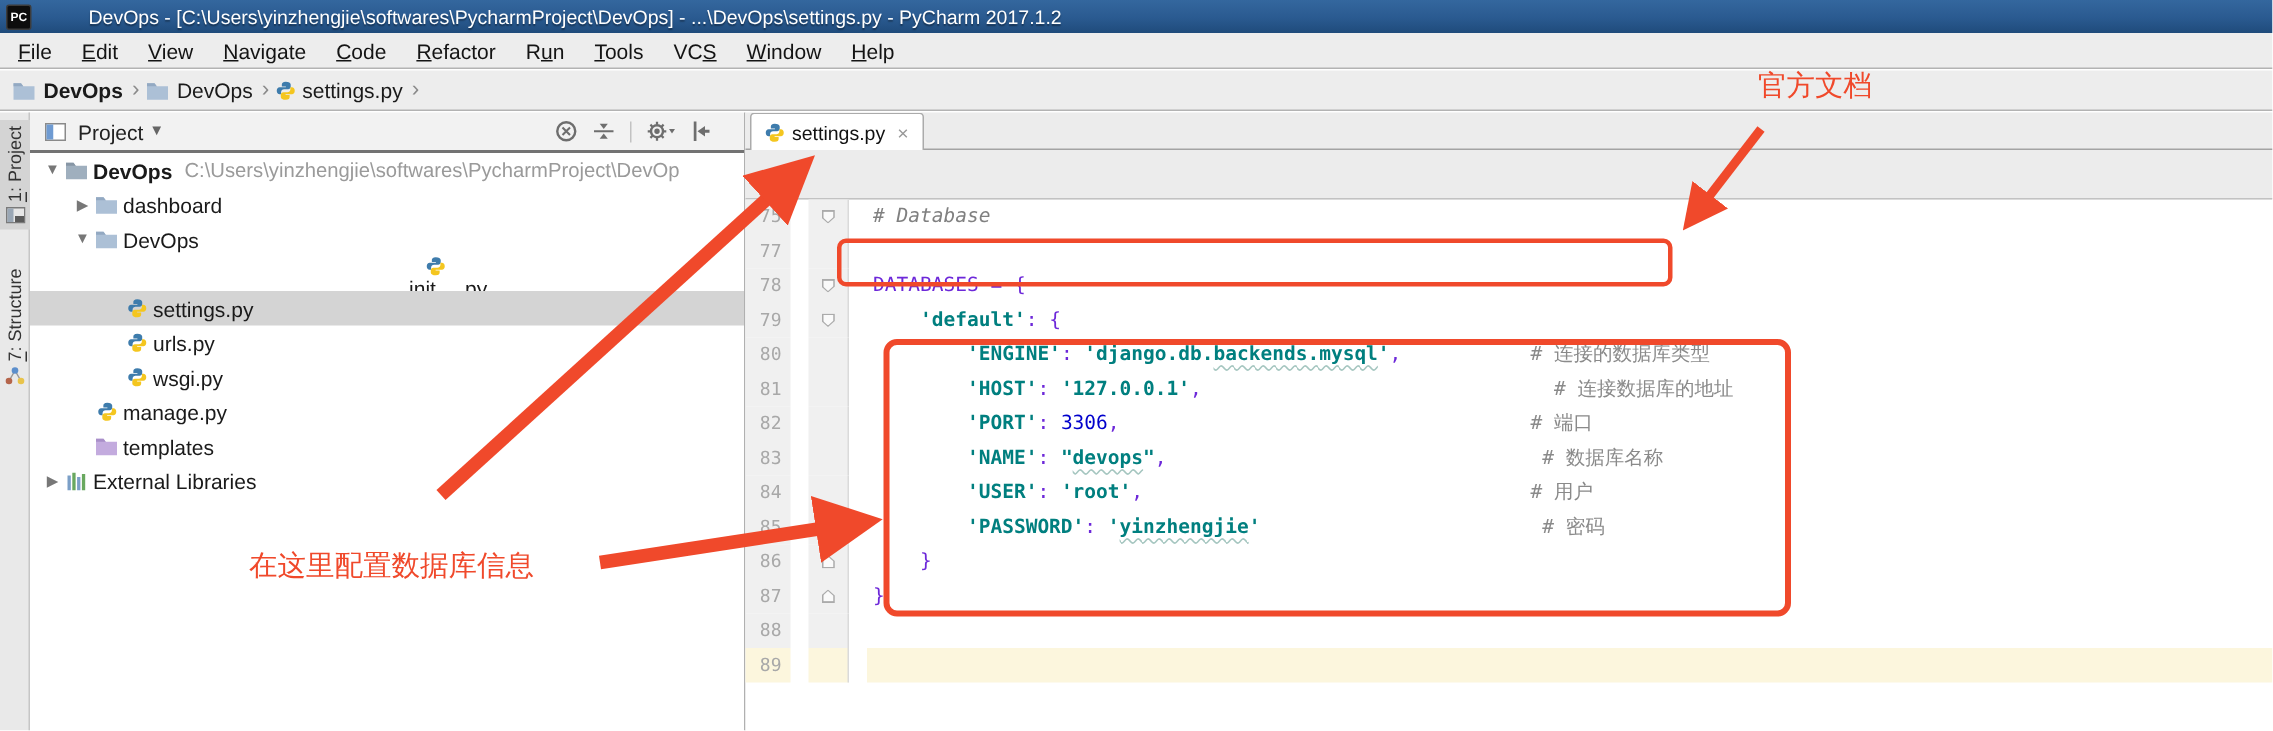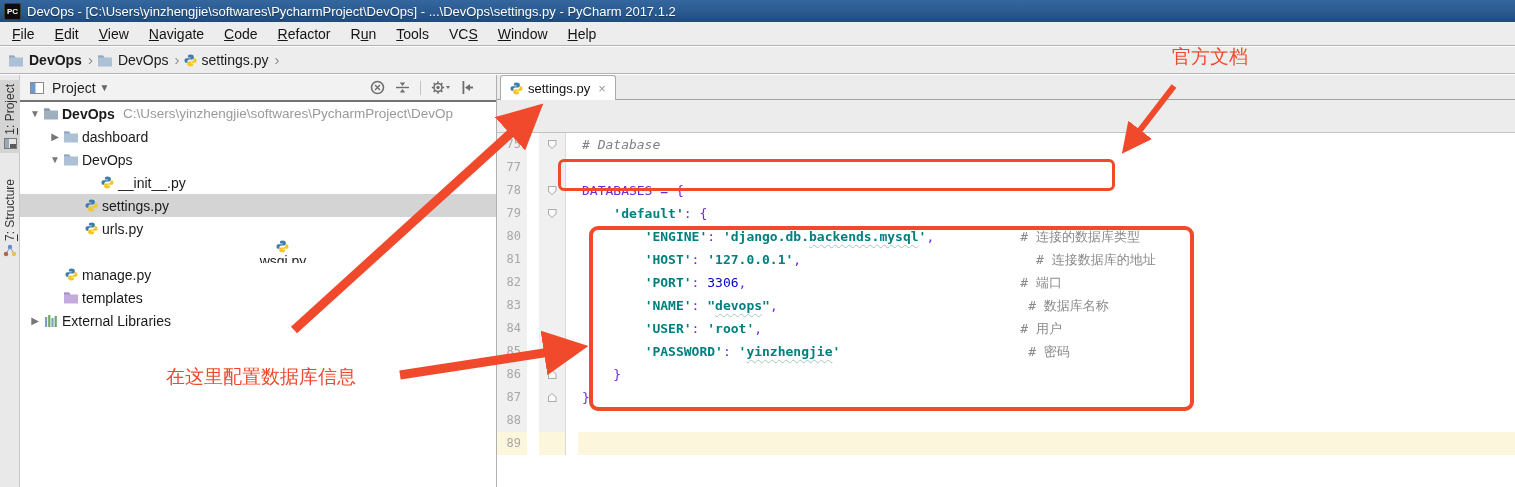--- a/index.html
+++ b/index.html
@@ -5,21 +5,21 @@
   html,body{margin:0;padding:0;}
   body{width:1515px;height:487px;position:relative;overflow:hidden;background:#fff;
        font-family:"Liberation Sans",sans-serif;-webkit-font-smoothing:antialiased;}
 
   
   .titlebar{position:absolute;left:0;top:0;width:100%;height:22px;
     background:linear-gradient(180deg,#34679E 0%,#2A5A90 55%,#1F4B7B 100%);
     display:flex;align-items:center;color:#fff;font-size:13px;}
   .title-icon{width:15px;height:15px;margin:0 6px 0 4px;background:#0d0d0d;border:1px solid #3c3c3c;
     border-radius:2px;color:#fff;font-size:8px;font-weight:bold;display:flex;align-items:center;justify-content:center;flex:0 0 auto;}
-  .title-text{white-space:nowrap;text-shadow:0 1px 1px rgba(0,0,0,.4);}
+  .title-text{white-space:nowrap;text-shadow:0 1px 1px rgba(0,0,0,.4);margin-left:32px;}
 
   
   .menubar{position:absolute;left:0;top:22px;width:100%;height:24px;background:#EDEDED;
     border-bottom:1px solid #B3B3B3;display:flex;align-items:center;font-size:14px;color:#141414;padding-left:2px;box-sizing:border-box;}
   .menu-item{padding:0 10px;cursor:default;}
   .mn{text-decoration:underline;}
 
   
   .breadcrumbbar{position:absolute;left:0;top:47px;width:100%;height:27px;background:#EDEDED;
     border-bottom:1px solid #B3B3B3;display:flex;align-items:center;font-size:14px;color:#1a1a1a;padding-left:8px;box-sizing:border-box;}
@@ -232,21 +232,21 @@
       <div class="tree-row" style="padding-left: 28px;">
         <span class="tree-arrow">▼</span>
         <span class="tree-icon">
           <svg class="ic" width="16" height="13" viewBox="0 0 16 13">
             <path d="M1 1.5h5l1.5 2H15v9H1z" fill="#ACC0D6"></path>
             <path d="M1 1.5h5l1.5 2H1z" fill="#93A9C2"></path>
           </svg>
         </span>
         <span class="tree-label">DevOps</span>
       </div>
-      <div class="tree-row" style="padding-left: 64px;">
+      <div class="tree-row" style="padding-left: 64px; flex-direction: column;">
         <span class="tree-arrow"></span>
         <span class="tree-icon">
           <svg class="ic" width="13" height="13" viewBox="0 0 13 13">
             <path d="M6.5 0.5c-2 0-2.6 1-2.6 1.9v1.2h2.7v0.6H2.4C1.3 4.2 0.5 5 0.5 6.5c0 1.5 0.8 2.3 1.9 2.3h1v-1.4c0-1 0.9-1.9 2-1.9h2.7c0.9 0 1.7-0.8 1.7-1.7V2.4C9.8 1.3 8.5 0.5 6.5 0.5z" fill="#3E7CAC"></path>
             <path d="M6.5 12.5c2 0 2.6-1 2.6-1.9V9.4H6.4V8.8h4.2c1.1 0 1.9-0.8 1.9-2.3 0-1.5-0.8-2.3-1.9-2.3h-1v1.4c0 1-0.9 1.9-2 1.9H4.9c-0.9 0-1.7 0.8-1.7 1.7v1.4C3.2 11.7 4.5 12.5 6.5 12.5z" fill="#F4C61F"></path>
           </svg>
         </span>
         <span class="tree-label">__init__.py</span>
       </div>
       <div class="tree-row selected" style="padding-left: 48px;">
@@ -262,21 +262,21 @@
       <div class="tree-row" style="padding-left: 48px;">
         <span class="tree-arrow"></span>
         <span class="tree-icon">
           <svg class="ic" width="13" height="13" viewBox="0 0 13 13">
             <path d="M6.5 0.5c-2 0-2.6 1-2.6 1.9v1.2h2.7v0.6H2.4C1.3 4.2 0.5 5 0.5 6.5c0 1.5 0.8 2.3 1.9 2.3h1v-1.4c0-1 0.9-1.9 2-1.9h2.7c0.9 0 1.7-0.8 1.7-1.7V2.4C9.8 1.3 8.5 0.5 6.5 0.5z" fill="#3E7CAC"></path>
             <path d="M6.5 12.5c2 0 2.6-1 2.6-1.9V9.4H6.4V8.8h4.2c1.1 0 1.9-0.8 1.9-2.3 0-1.5-0.8-2.3-1.9-2.3h-1v1.4c0 1-0.9 1.9-2 1.9H4.9c-0.9 0-1.7 0.8-1.7 1.7v1.4C3.2 11.7 4.5 12.5 6.5 12.5z" fill="#F4C61F"></path>
           </svg>
         </span>
         <span class="tree-label">urls.py</span>
       </div>
-      <div class="tree-row" style="padding-left: 48px; flex-direction: column;">
+      <div class="tree-row" style="padding-left: 48px;">
         <span class="tree-arrow"></span>
         <span class="tree-icon">
           <svg class="ic" width="13" height="13" viewBox="0 0 13 13">
             <path d="M6.5 0.5c-2 0-2.6 1-2.6 1.9v1.2h2.7v0.6H2.4C1.3 4.2 0.5 5 0.5 6.5c0 1.5 0.8 2.3 1.9 2.3h1v-1.4c0-1 0.9-1.9 2-1.9h2.7c0.9 0 1.7-0.8 1.7-1.7V2.4C9.8 1.3 8.5 0.5 6.5 0.5z" fill="#3E7CAC"></path>
             <path d="M6.5 12.5c2 0 2.6-1 2.6-1.9V9.4H6.4V8.8h4.2c1.1 0 1.9-0.8 1.9-2.3 0-1.5-0.8-2.3-1.9-2.3h-1v1.4c0 1-0.9 1.9-2 1.9H4.9c-0.9 0-1.7 0.8-1.7 1.7v1.4C3.2 11.7 4.5 12.5 6.5 12.5z" fill="#F4C61F"></path>
           </svg>
         </span>
         <span class="tree-label">wsgi.py</span>
       </div>
       <div class="tree-row" style="padding-left: 28px;">

